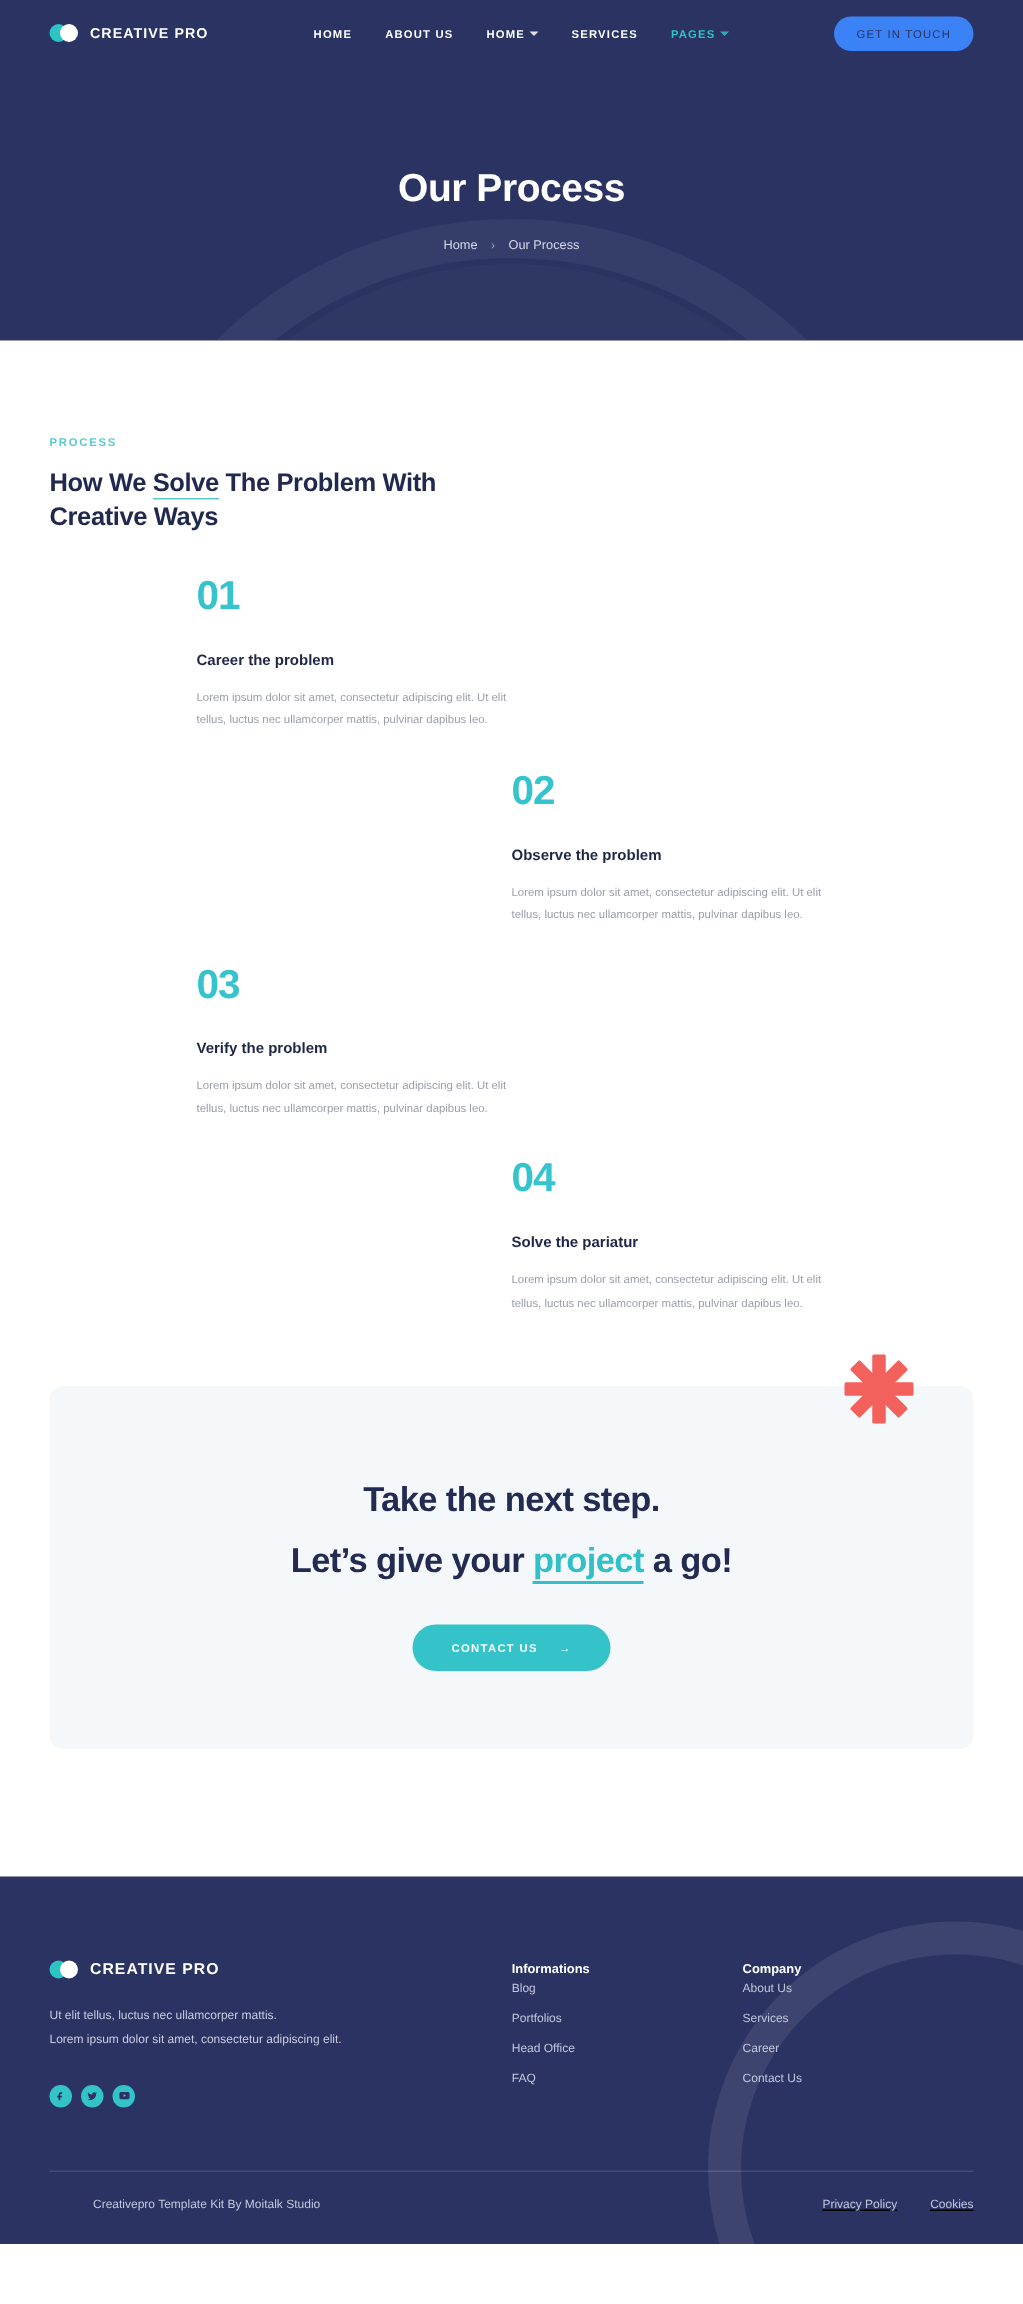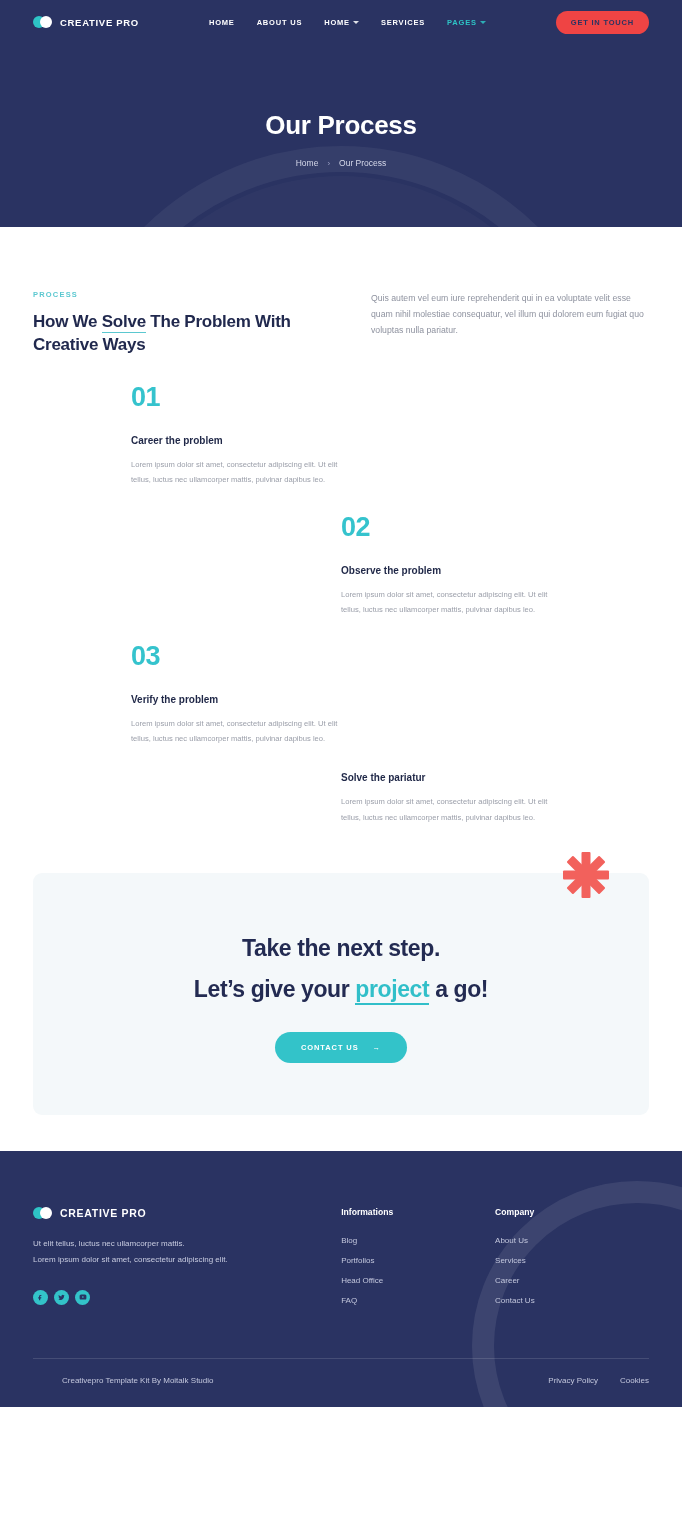--- a/index.html
+++ b/index.html
@@ -80,22 +80,22 @@
   }
   .nav-link.active { color:#2ec4c6; }
   .caret {
     display:inline-block; width:0; height:0;
     border-left:3px solid transparent;
     border-right:3px solid transparent;
     border-top:3px solid currentColor;
     opacity:.85;
   }
   .btn-touch {
-    background:#ef4444; color:#2a3362;
-    font-size:7.5px; font-weight:bold; letter-spacing:0.8px;
+    background:#3b82f6; color:#2a3362;
+    font-size:7.5px; font-weight:normal; letter-spacing:0.8px;
     border:none; border-radius:20px;
     padding:7px 15px; cursor:pointer; white-space:nowrap;
   }
 
   .hero-inner {
     position:relative; z-index:4;
     text-align:center; padding-top:66px;
   }
   .hero-title {
     color:#ffffff; font-size:26px; font-weight:bold;
@@ -142,21 +142,21 @@
   .step-title {
     color:#1f2747; font-size:10px; font-weight:bold;
     margin-top:24px;
   }
   .step-desc {
     color:#9a9ea9; font-size:7.6px; line-height:2.0;
     margin-top:11px;
   }
 
   
-  .cta-outer { padding:22px 33px 36px 33px; position:relative; }
+  .cta-outer { padding:22px 33px 85px 33px; position:relative; }
   .cta {
     position:relative;
     background:#f4f8fa;
     border-radius:9px;
     padding:62px 0 52px 0;
     text-align:center;
   }
   .asterisk {
     position:absolute;
     right:38px; top:-23px;
@@ -209,38 +209,38 @@
   .f-social { display:flex; gap:6px; margin-top:22px; }
   .soc {
     width:15px; height:15px; border-radius:50%;
     background:#33c3c9;
     display:flex; align-items:center; justify-content:center;
     cursor:pointer;
   }
   .f-col { width:156px; }
   .f-col.c1 { margin-left:22px; }
   .f-col-title {
-    color:#ffffff; font-size:8.6px; font-weight:bold; margin-bottom:19px;
+    color:#ffffff; font-size:8.6px; font-weight:bold; margin-bottom:4px;
   }
   .f-link {
     display:block; color:#c3c7dd; font-size:8px;
     text-decoration:none; margin-bottom:11px; cursor:pointer;
   }
   .f-rule {
     position:relative; z-index:3;
     height:1px; background:rgba(255,255,255,0.13);
     margin-top:42px;
   }
   .f-bottom {
     position:relative; z-index:3;
     display:flex; align-items:center;
     padding:17px 0 22px 0;
   }
   .f-copy { color:#c3c7dd; font-size:8px;margin-left:29px; }
-  .f-legal { margin-left:auto; display:flex; gap:22px; }
+  .f-legal { margin-left:auto; display:flex; gap:22px;text-decoration:underline; }
   .f-legal a { color:#c3c7dd; font-size:8px; text-decoration:none; cursor:pointer; }
 </style>
 </head>
 <body>
 
 <div class="wrap">
 
   <section class="hero">
     <div class="hero-arc"></div>
     <div class="hero-arc2"></div>
@@ -286,40 +286,40 @@
       </div>
     </div>
   </section>
 
   <section class="process">
     <div class="process-head">
       <div class="ph-left">
         <div class="eyebrow">PROCESS</div>
         <h2 class="ph-title"><span>How We </span><u>Solve</u><span> The Problem With Creative Ways</span></h2>
       </div>
-      <div class="ph-right">Quis autem vel eum iure reprehenderit qui in ea voluptate velit esse quam nihil molestiae consequatur, vel illum qui dolorem eum fugiat quo voluptas nulla pariatur.</div>
     </div>
 
     <div class="steps">
       <div class="step left">
         <div class="step-num">01</div>
         <div class="step-title">Career the problem</div>
         <div class="step-desc">Lorem ipsum dolor sit amet, consectetur adipiscing elit. Ut elit tellus, luctus nec ullamcorper mattis, pulvinar dapibus leo.</div>
       </div>
       <div class="step right">
         <div class="step-num">02</div>
         <div class="step-title">Observe the problem</div>
         <div class="step-desc">Lorem ipsum dolor sit amet, consectetur adipiscing elit. Ut elit tellus, luctus nec ullamcorper mattis, pulvinar dapibus leo.</div>
       </div>
       <div class="step left">
         <div class="step-num">03</div>
         <div class="step-title">Verify the problem</div>
         <div class="step-desc">Lorem ipsum dolor sit amet, consectetur adipiscing elit. Ut elit tellus, luctus nec ullamcorper mattis, pulvinar dapibus leo.</div>
       </div>
       <div class="step right">
+        <div class="step-num">04</div>
         <div class="step-title">Solve the pariatur</div>
         <div class="step-desc">Lorem ipsum dolor sit amet, consectetur adipiscing elit. Ut elit tellus, luctus nec ullamcorper mattis, pulvinar dapibus leo.</div>
       </div>
     </div>
   </section>
 
   <section class="cta-outer">
     <div class="cta">
       <svg class="asterisk" viewBox="0 0 100 100">
         <g fill="#f2615c">

